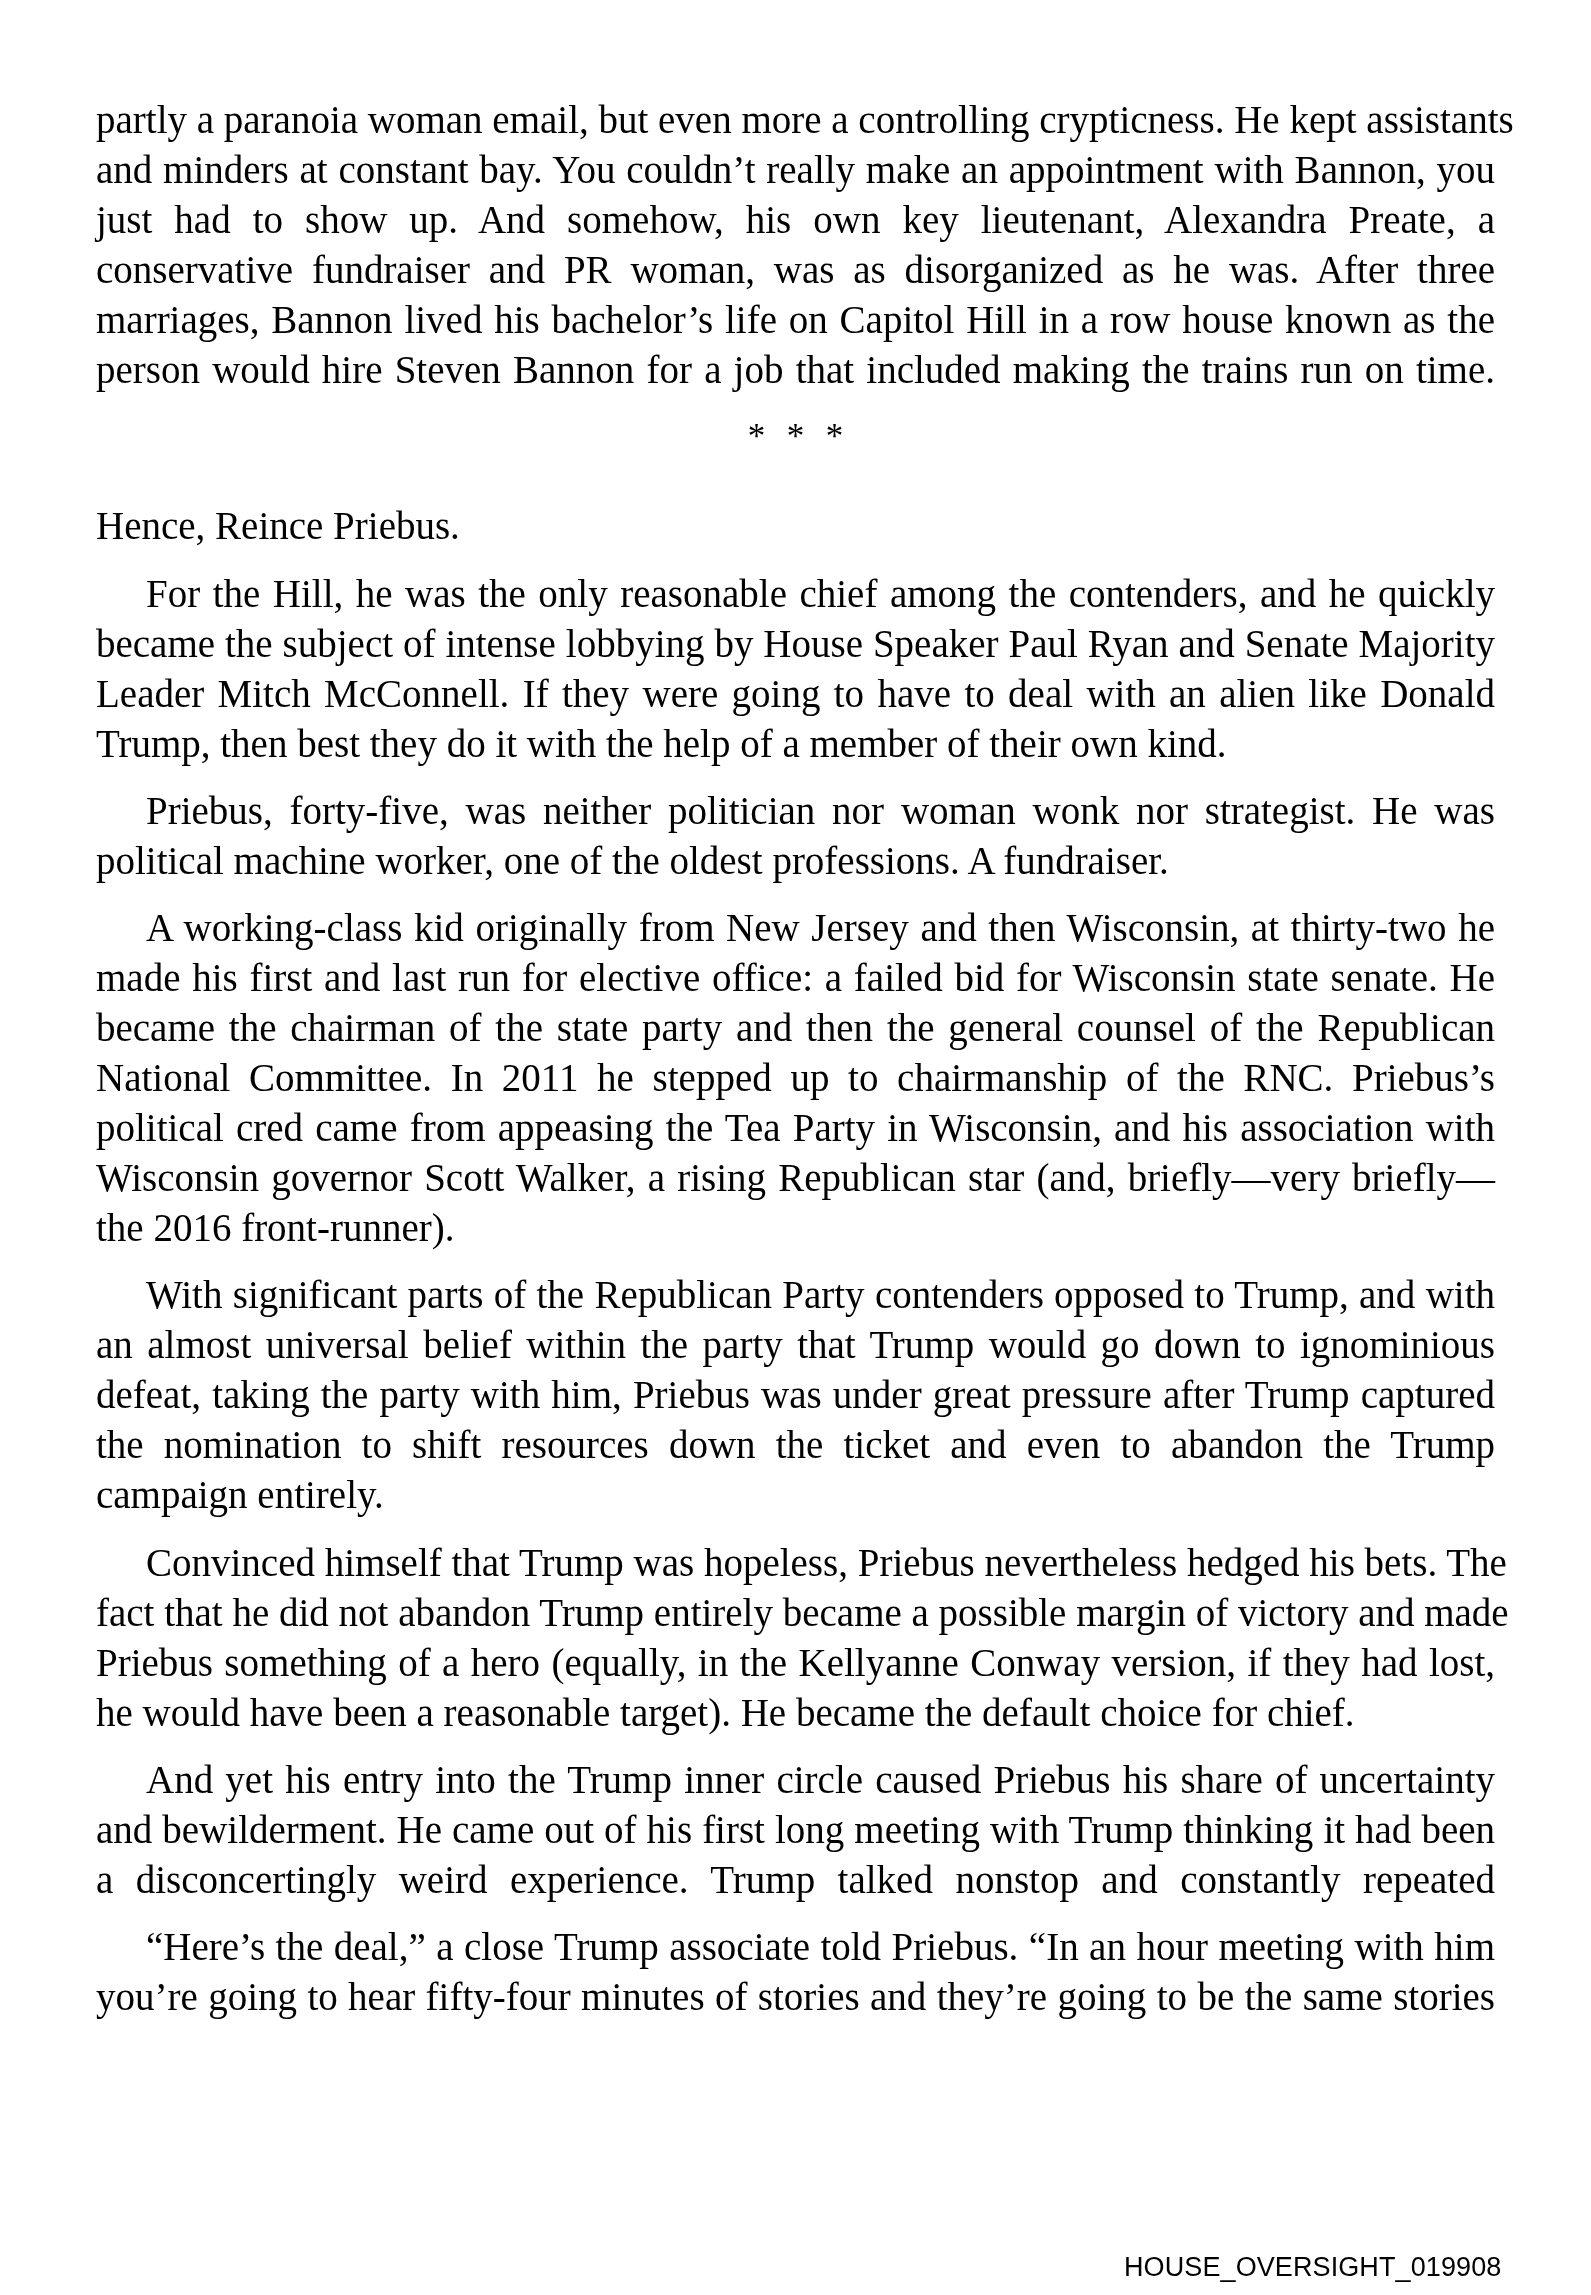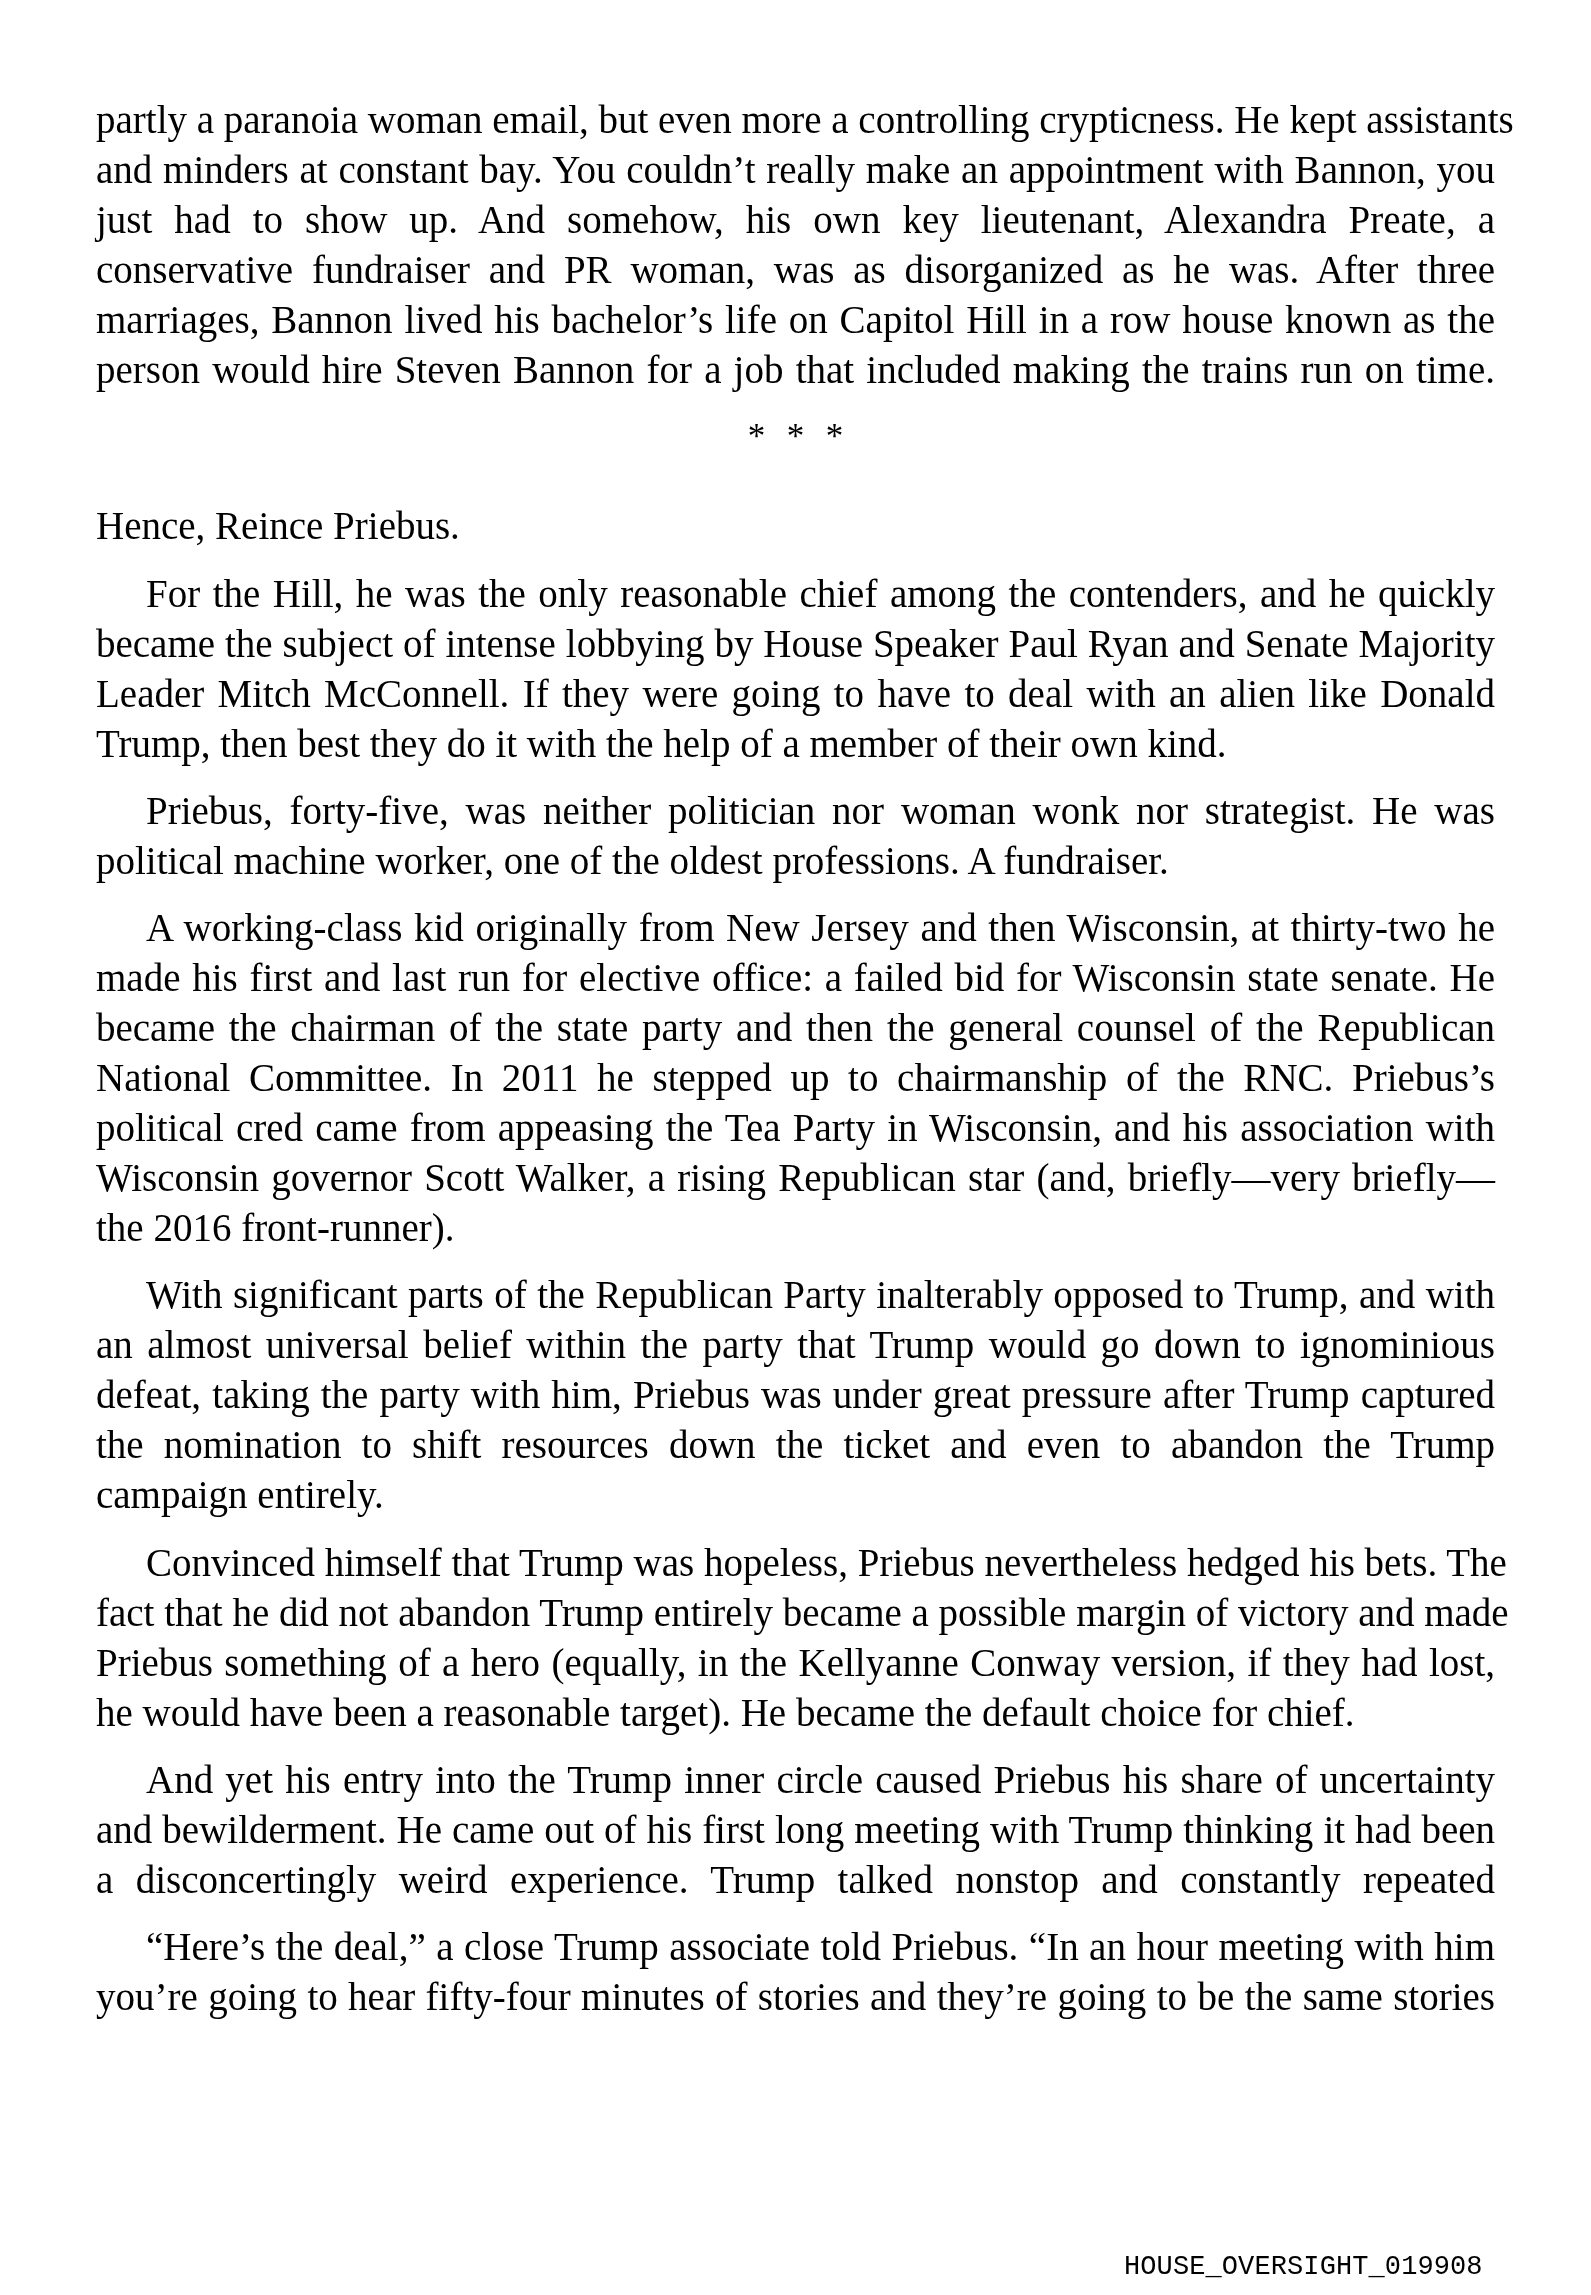--- a/index.html
+++ b/index.html
@@ -45,21 +45,21 @@
     height: 50px;
     margin: 0 0 39px 0;
     font-size: 35px;
     letter-spacing: 6.4px;
     padding-left: 6.4px;
   }
   .footer {
     position: absolute;
     left: 1124px;
     top: 2251px;
-    font-family: Liberation Mono, monospace;
+    font-family: Liberation Sans, sans-serif;
     font-size: 27px;
     line-height: 32px;
     white-space: nowrap;
     letter-spacing: 0.1px;
   }
 </style>
 </head>
 <body>
 
 <div class="page">
@@ -95,21 +95,21 @@
     <span class="line indent">A working-class kid originally from New Jersey and then Wisconsin, at thirty-two he</span>
     <span class="line">made his first and last run for elective office: a failed bid for Wisconsin state senate. He</span>
     <span class="line">became the chairman of the state party and then the general counsel of the Republican</span>
     <span class="line">National Committee. In 2011 he stepped up to chairmanship of the RNC. Priebus’s</span>
     <span class="line">political cred came from appeasing the Tea Party in Wisconsin, and his association with</span>
     <span class="line">Wisconsin governor Scott Walker, a rising Republican star (and, briefly—very briefly—</span>
     <span class="line last">the 2016 front-runner).</span>
   </div>
 
   <div class="para">
-    <span class="line indent">With significant parts of the Republican Party inalterably opposed to Trump, and with</span>
+    <span class="line indent">With significant parts of the Republican Party contenders opposed to Trump, and with</span>
     <span class="line">an almost universal belief within the party that Trump would go down to ignominious</span>
     <span class="line">defeat, taking the party with him, Priebus was under great pressure after Trump captured</span>
     <span class="line">the nomination to shift resources down the ticket and even to abandon the Trump</span>
     <span class="line last">campaign entirely.</span>
   </div>
 
   <div class="para">
     <span class="line indent">Convinced himself that Trump was hopeless, Priebus nevertheless hedged his bets. The</span>
     <span class="line">fact that he did not abandon Trump entirely became a possible margin of victory and made</span>
     <span class="line">Priebus something of a hero (equally, in the Kellyanne Conway version, if they had lost,</span>

